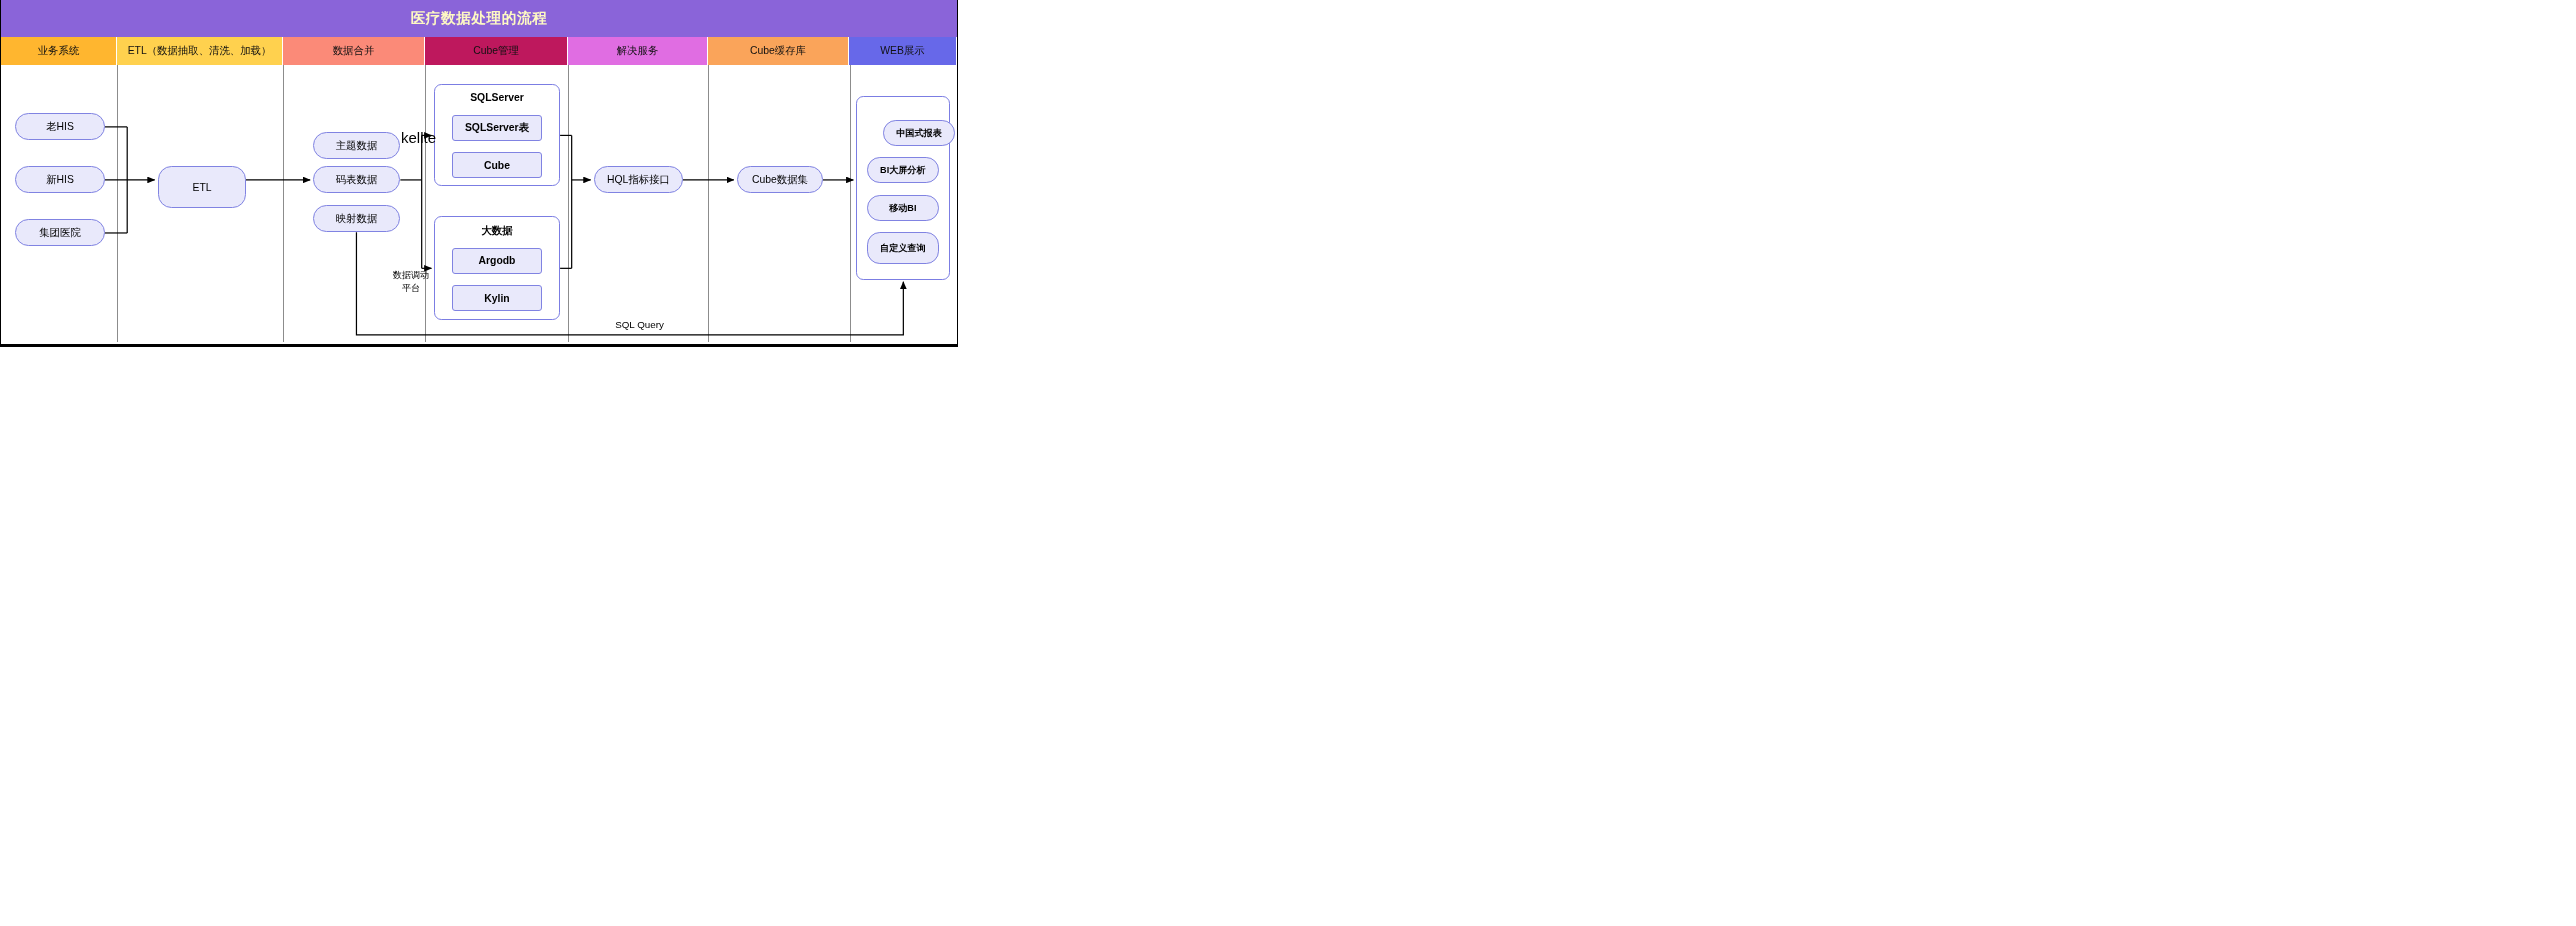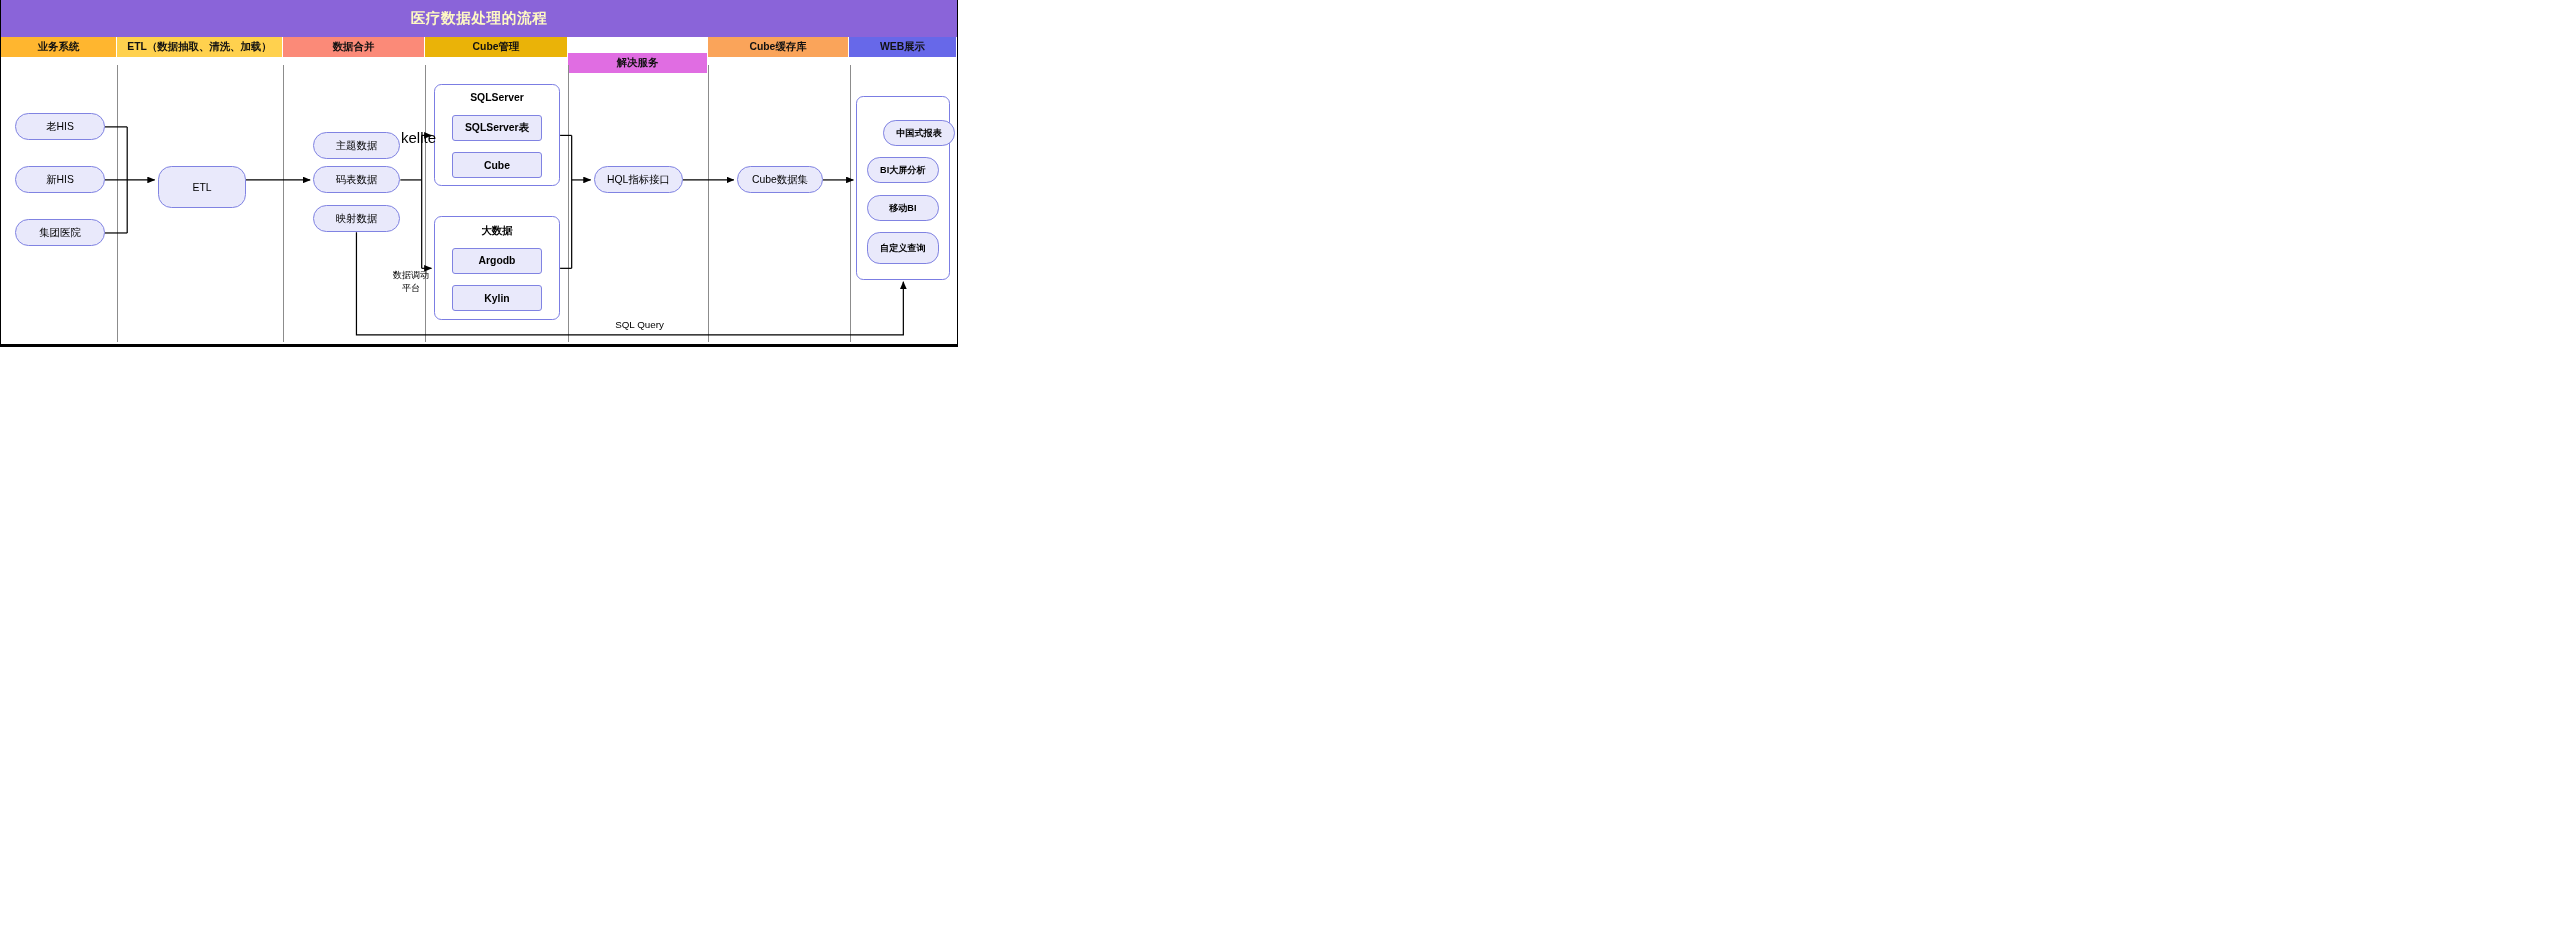--- a/index.html
+++ b/index.html
@@ -5,22 +5,22 @@
   html,body{margin:0;padding:0;background:#fff;font-family:"Liberation Sans","DejaVu Sans",sans-serif;}
   #stage{position:relative;width:956px;height:344px;background:#fff;
          border-left:1.8px solid #000;border-right:1.8px solid #000;border-bottom:3px solid #000;
          box-sizing:content-box;overflow:hidden;}
   
   .title-band{position:absolute;left:0;top:0;width:956px;height:37px;display:flex;
               align-items:center;justify-content:center;}
   .title-band span{color:#fef9c3;font-size:14.6px;font-weight:bold;letter-spacing:0.6px;}
   
   .lane-band{position:absolute;left:0;top:37px;width:956px;height:28px;display:flex;}
-  .lane-cell{height:20px;display:flex;align-items:center;justify-content:center;
-             font-size:10.4px;font-weight:700;color:#111;box-sizing:border-box;
+  .lane-cell{height:28px;display:flex;align-items:center;justify-content:center;
+             font-size:10.4px;font-weight:400;color:#111;box-sizing:border-box;
              border-right:1.2px solid #fff;}
   .lane-cell:last-child{border-right:none;text-align:center;}
   
   .lane-divider{position:absolute;top:65px;height:277px;width:0.6px;background:#8C8C8C;}
   
   .node{position:absolute;background:#E9E9FB;border:1.2px solid #8083E2;border-radius:13.4px;
         display:flex;align-items:center;justify-content:center;font-size:10.4px;color:#000;
         box-sizing:border-box;}
   .node.small{font-size:9.1px;border-radius:12.8px;}
   
@@ -43,22 +43,22 @@
 <div id="stage">
 
   <div class="title-band" style="background-color: rgb(138, 100, 217);">
     <span>医疗数据处理的流程</span>
   </div>
 
   <div class="lane-band">
     <div class="lane-cell" style="width: 116px; background-color: rgb(255, 182, 47);">业务系统</div>
     <div class="lane-cell" style="width: 166px; background-color: rgb(255, 209, 78);">ETL（数据抽取、清洗、加载）</div>
     <div class="lane-cell" style="width: 142px; background-color: rgb(251, 138, 120);">数据合并</div>
-    <div class="lane-cell" style="width: 143px; background-color: #eab308;">Cube管理</div>
-    <div class="lane-cell" style="width: 140px; background-color: rgb(224, 109, 226); margin-top: 16px;">解决服务</div>
+    <div class="lane-cell" style="width: 143px; background-color: #be185d;">Cube管理</div>
+    <div class="lane-cell" style="width: 140px; background-color: rgb(224, 109, 226);">解决服务</div>
     <div class="lane-cell" style="width: 141px; background-color: rgb(250, 164, 90);">Cube缓存库</div>
     <div class="lane-cell" style="width: 107px; background-color: rgb(103, 104, 233);">WEB展示</div>
   </div>
 
   <div class="lane-divider" style="left:116px"></div>
   <div class="lane-divider" style="left:282px"></div>
   <div class="lane-divider" style="left:424px"></div>
   <div class="lane-divider" style="left:567px"></div>
   <div class="lane-divider" style="left:707px"></div>
   <div class="lane-divider" style="left:849px"></div>

